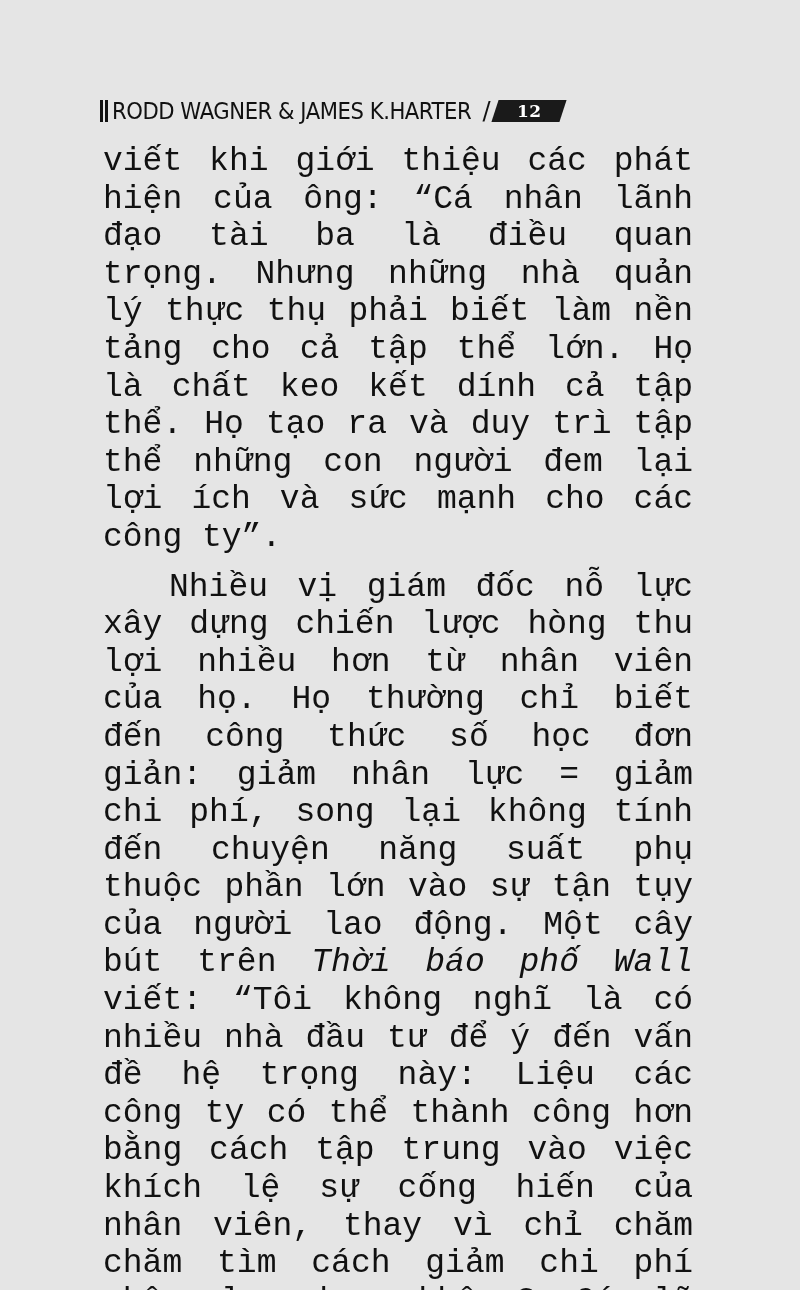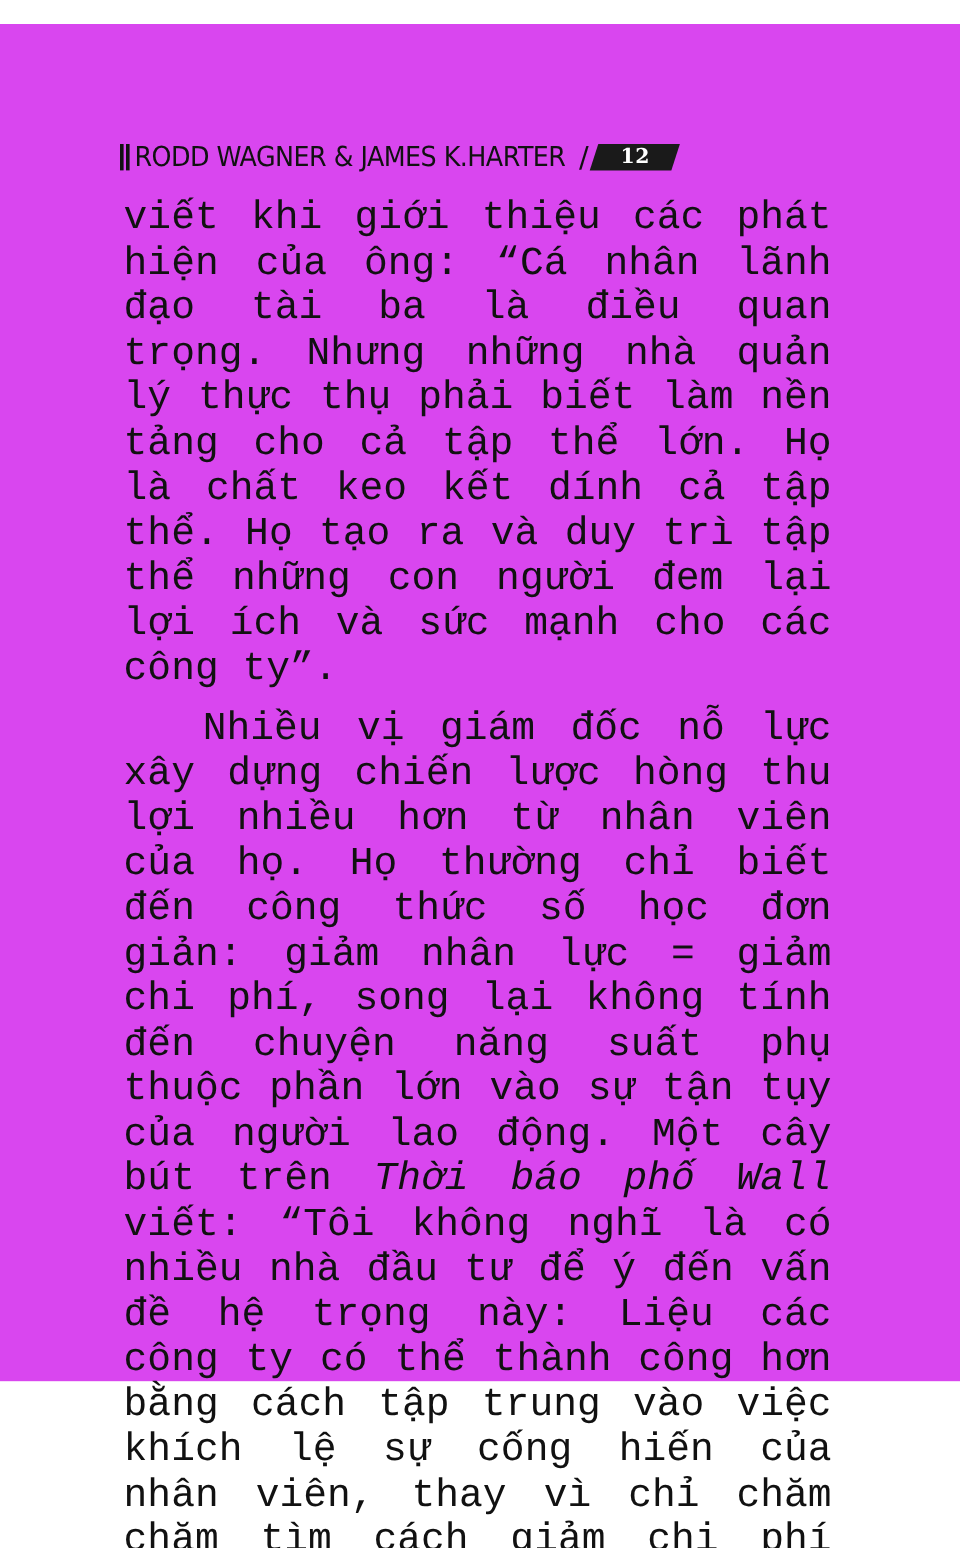--- a/index.html
+++ b/index.html
@@ -12,23 +12,22 @@
     height: 1290px;
     position: relative;
     overflow: hidden;
     font-family: "Liberation Serif", "DejaVu Serif", serif;
     color: #111111;
   }
   .page {
     position: absolute;
     left: 0; top: 0;
     width: 800px;
-    height: 1131px;
-    background: #d946ef;
-    margin-top: 20px;
+    height: 1290px;
+    background: #e5e5e5;
   }
   .running-head {
     position: absolute;
     left: 100px;
     top: 95px;
     height: 32px;
     display: flex;
     align-items: center;
     white-space: nowrap;
   }

